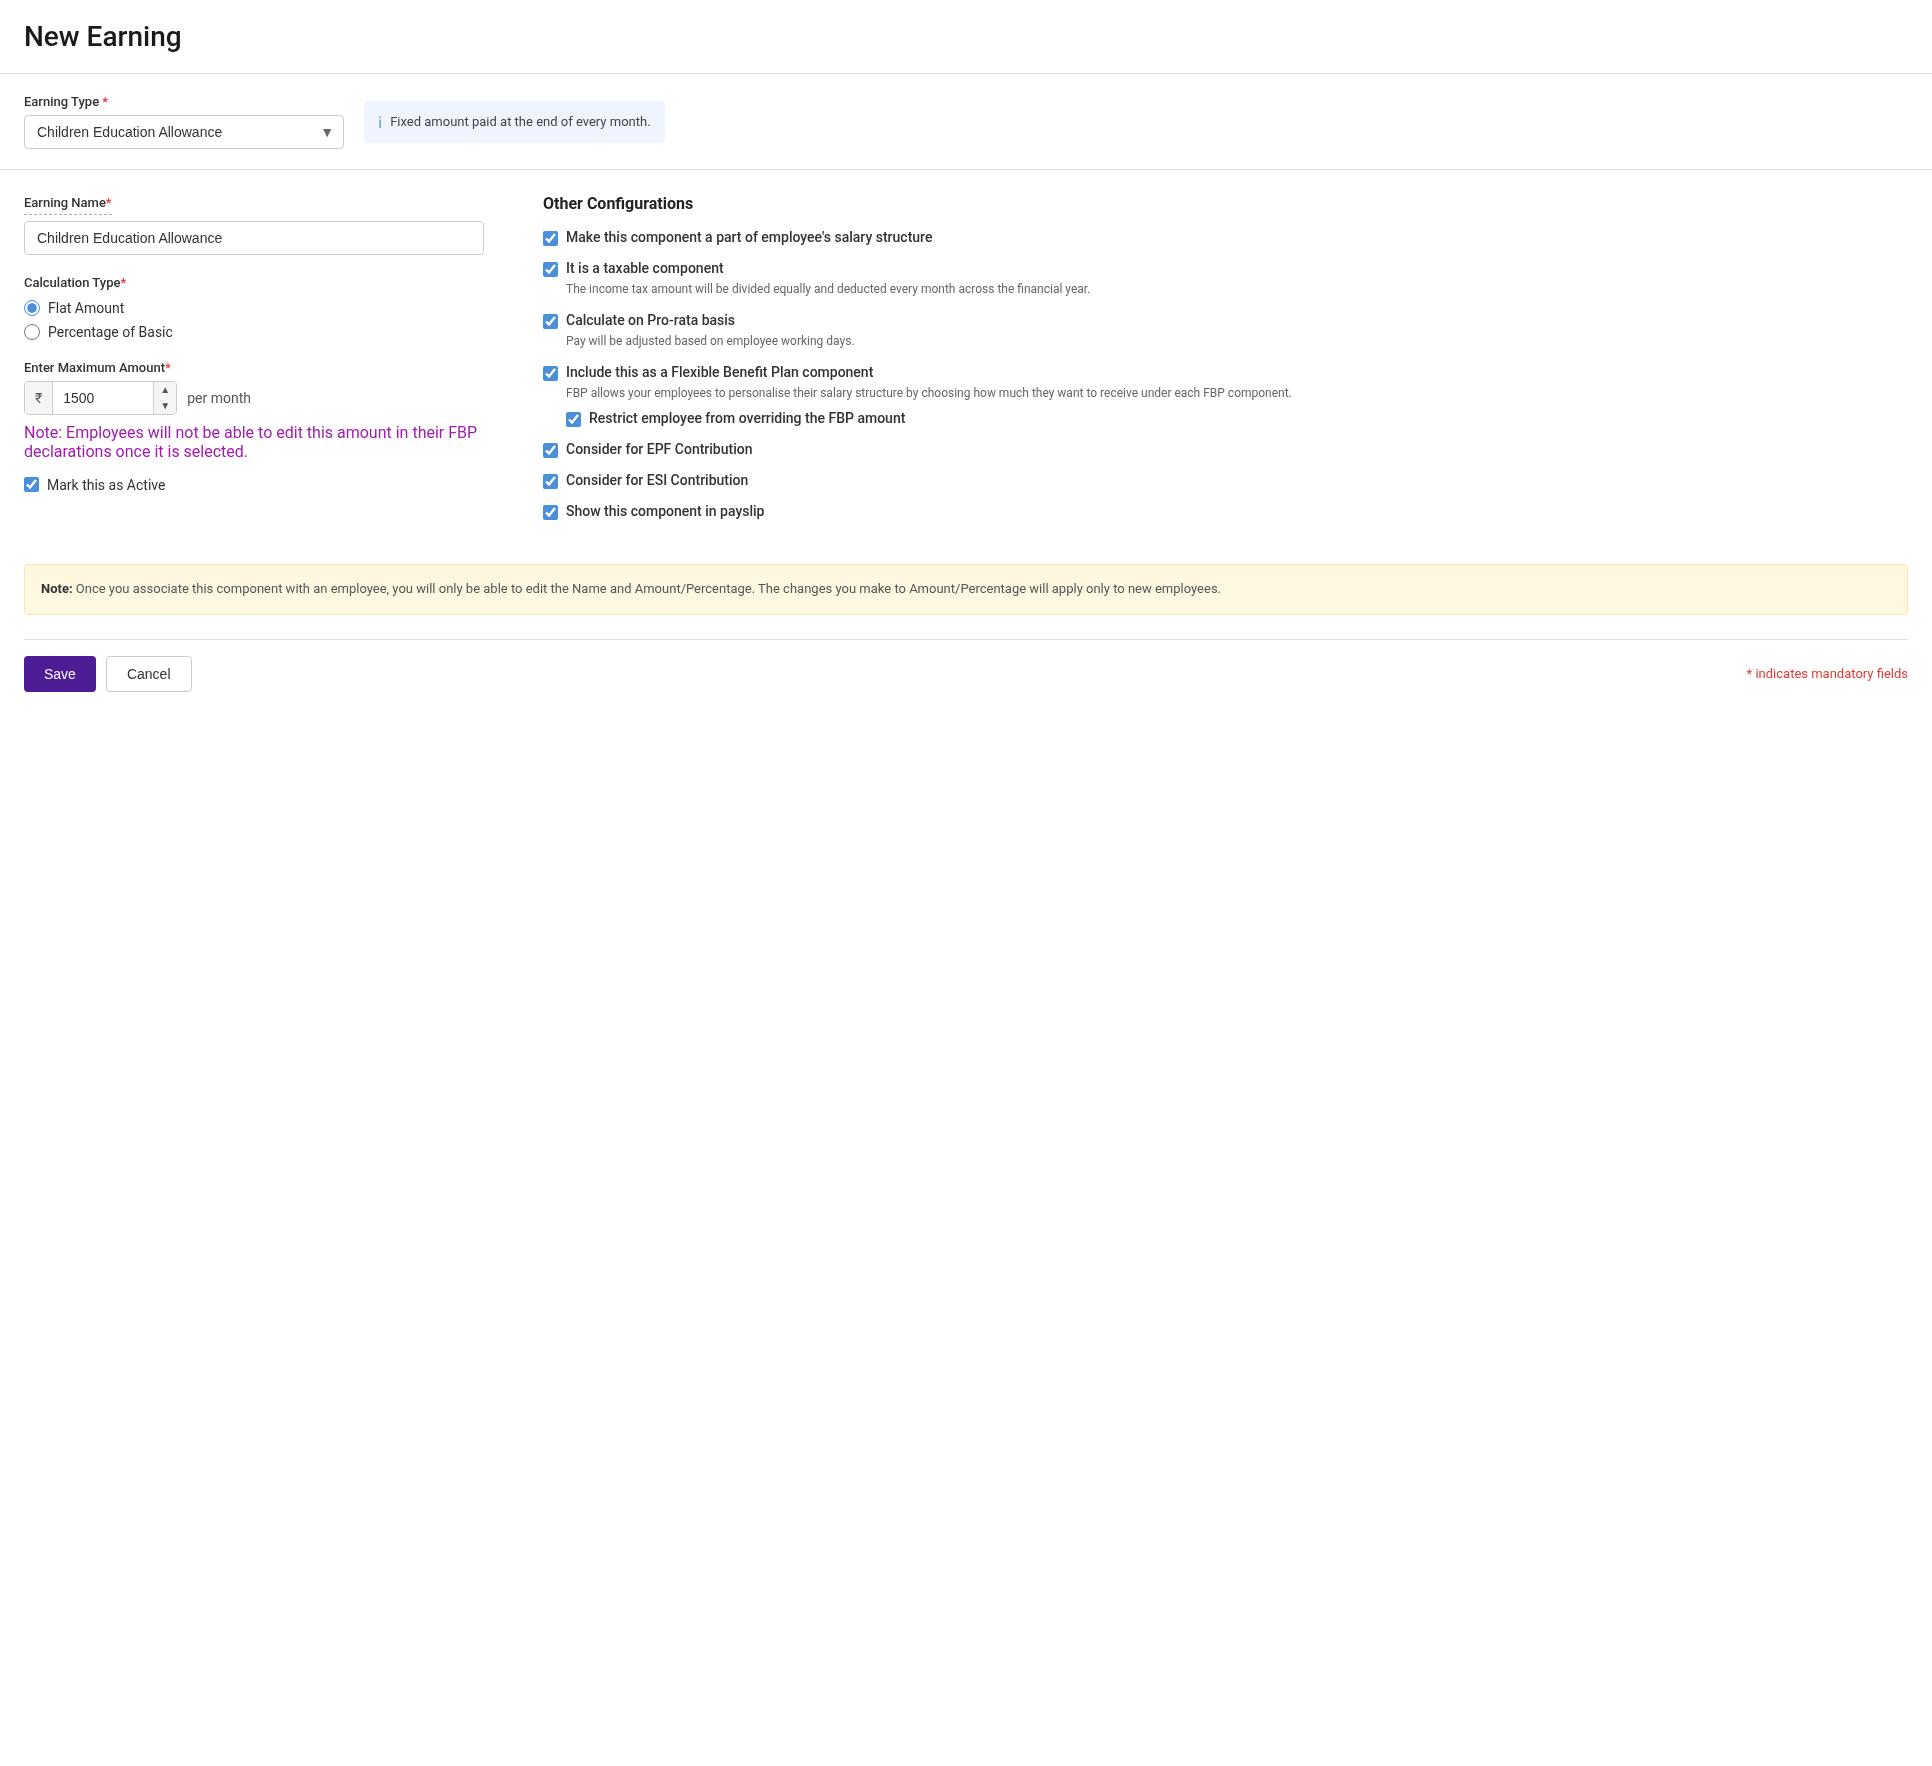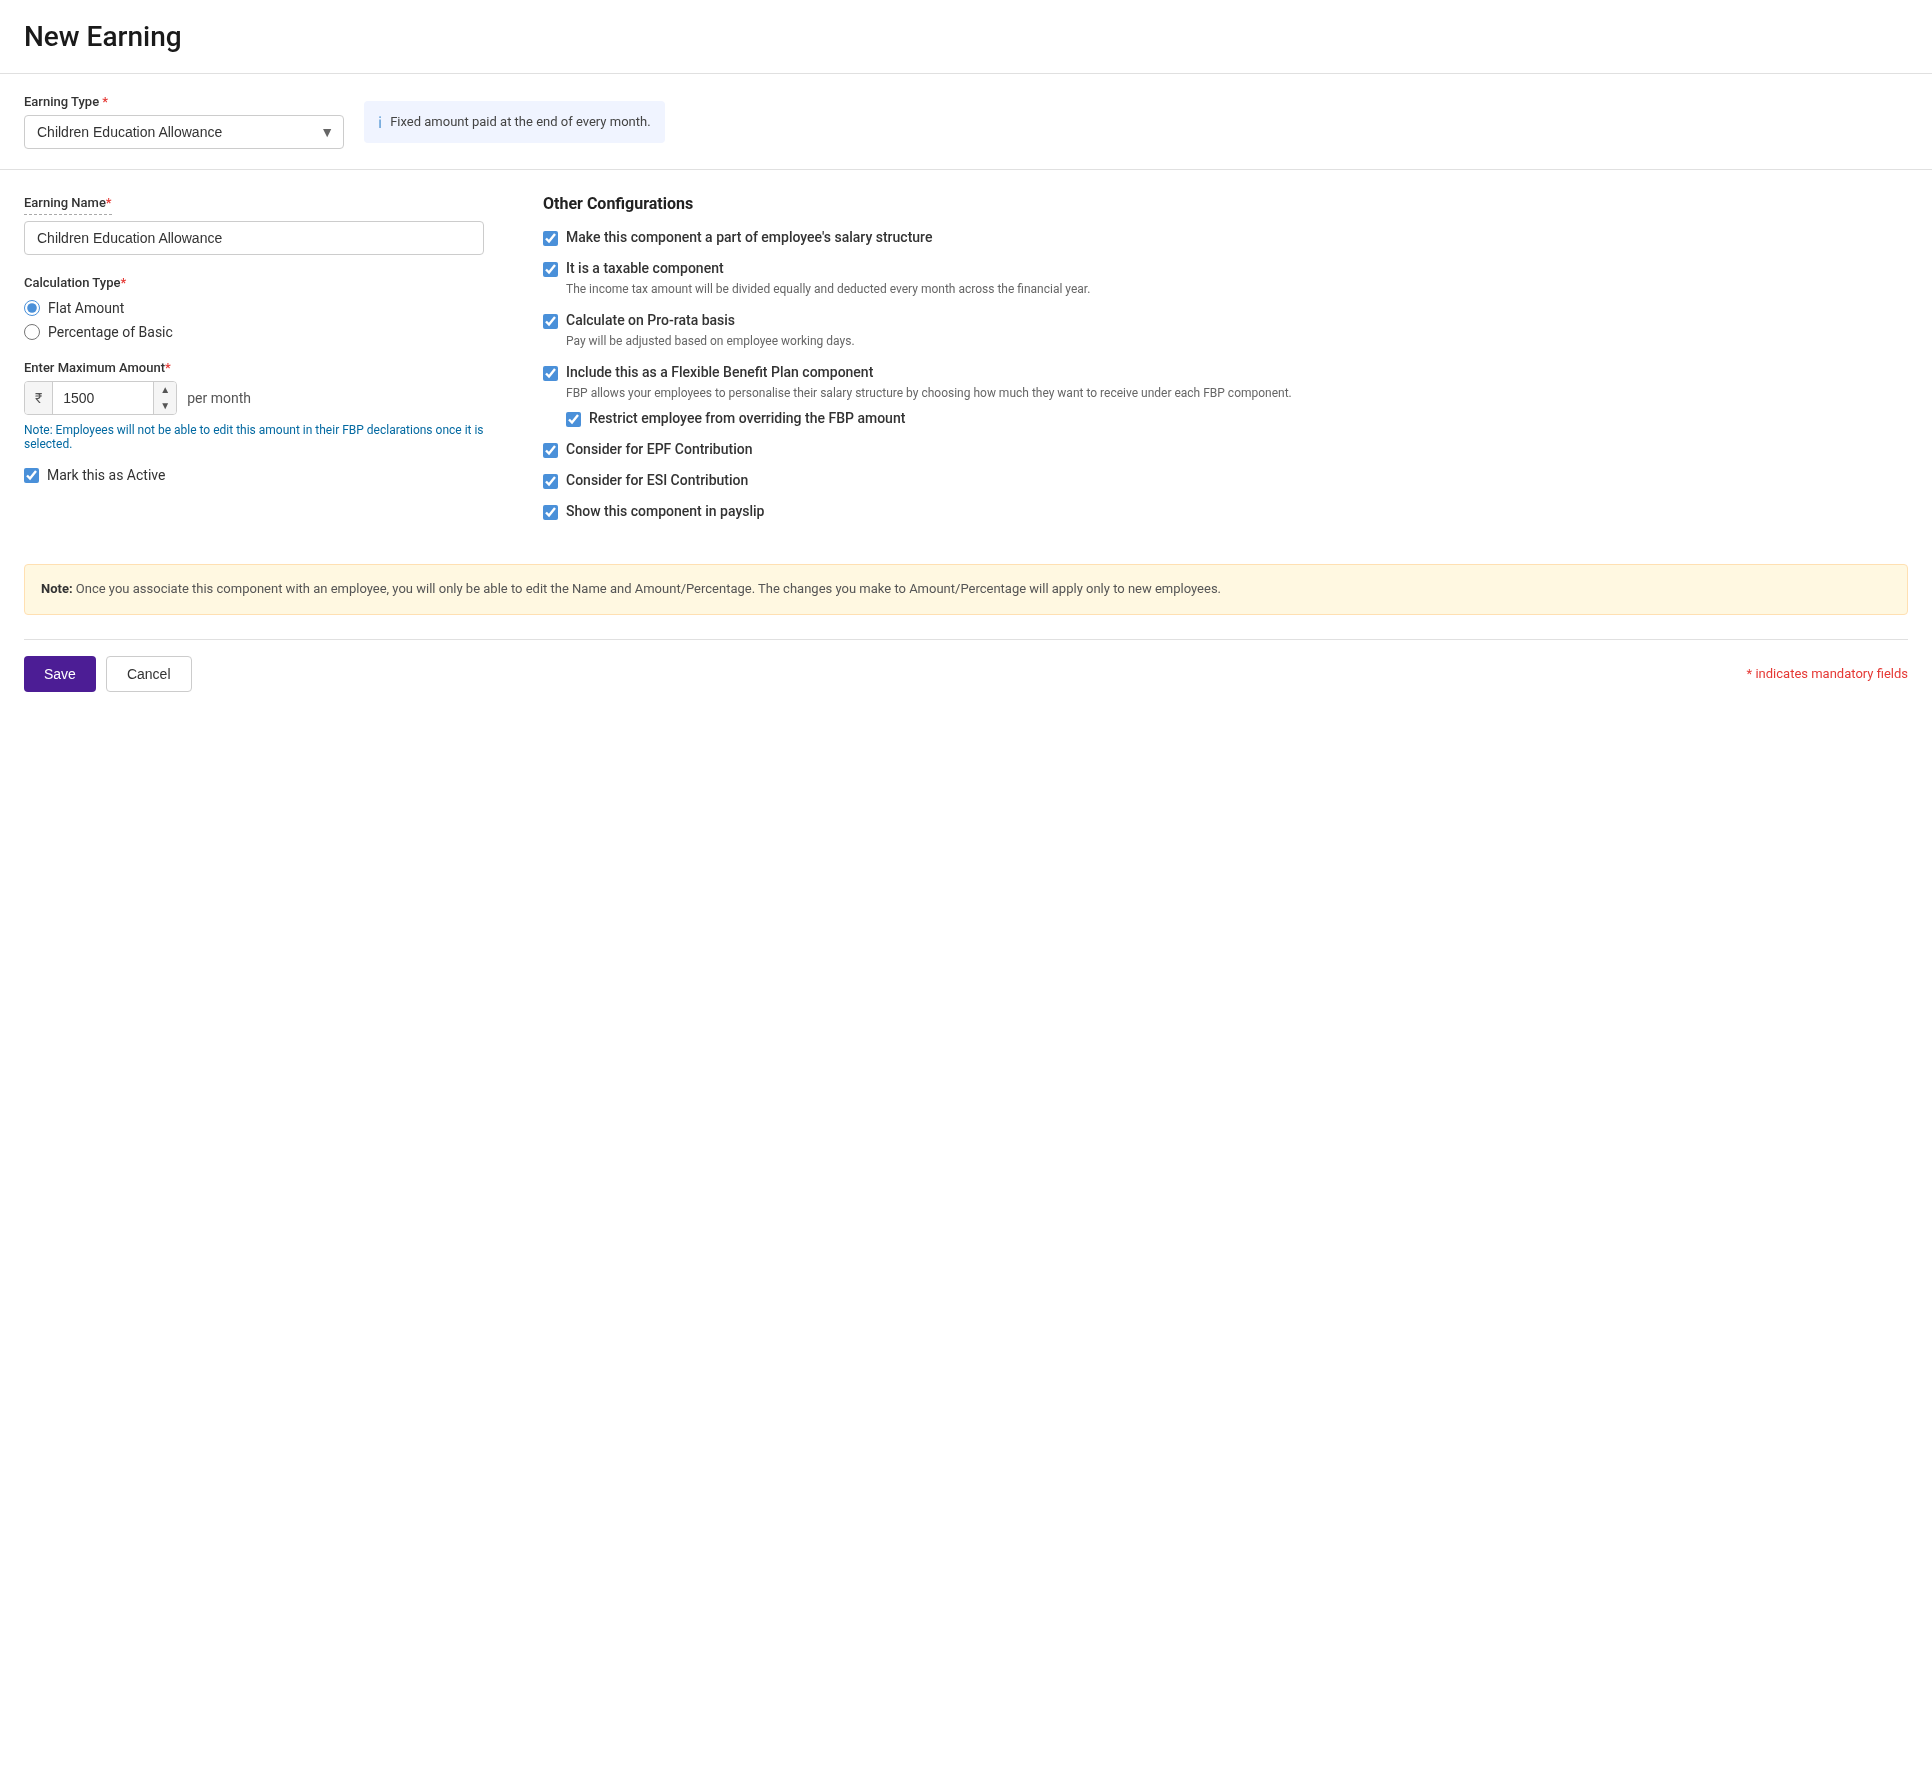--- a/index.html
+++ b/index.html
@@ -192,28 +192,27 @@
       font-size: 10px;
       padding: 2px 6px;
       line-height: 1.2;
       color: #555;
     }
     .per-month-label {
       font-size: 14px;
       color: #555;
     }
     .note-text {
-      font-size: 12px;
-      color: #0369a1;
+      font-size: 16px;
+      color: #a21caf;
       margin-top: 6px;
       margin-bottom: 16px;
     }
     .checkbox-item {
       display: flex;
-      align-items: center;
       gap: 8px;
       font-size: 14px;
       cursor: pointer;
       margin-bottom: 4px;
     }
     .checkbox-item input[type="checkbox"] {
       accent-color: #4a90d9;
       width: 15px;
       height: 15px;
       cursor: pointer;

